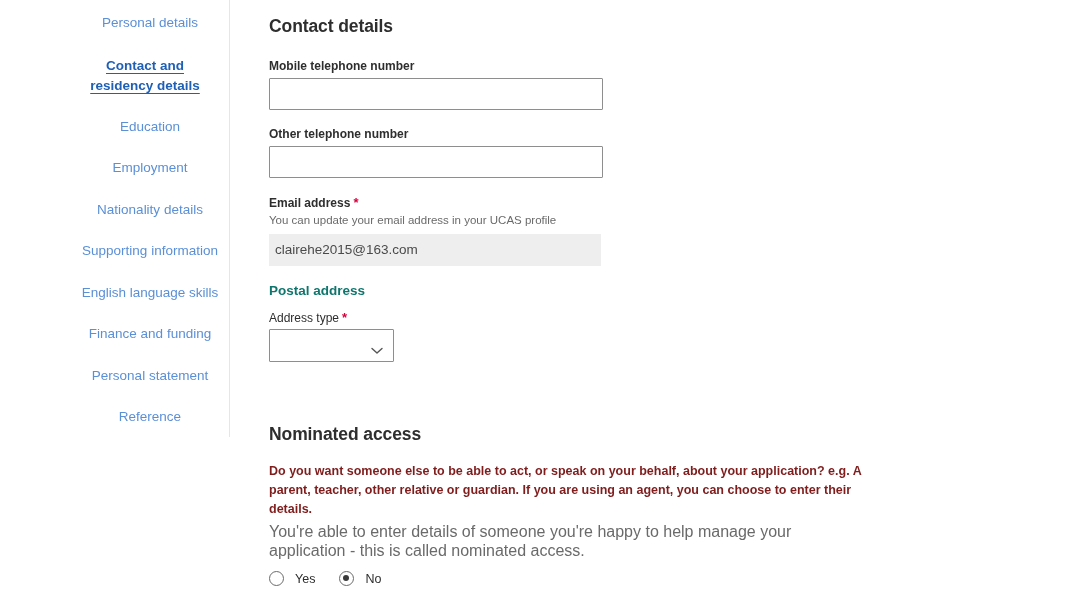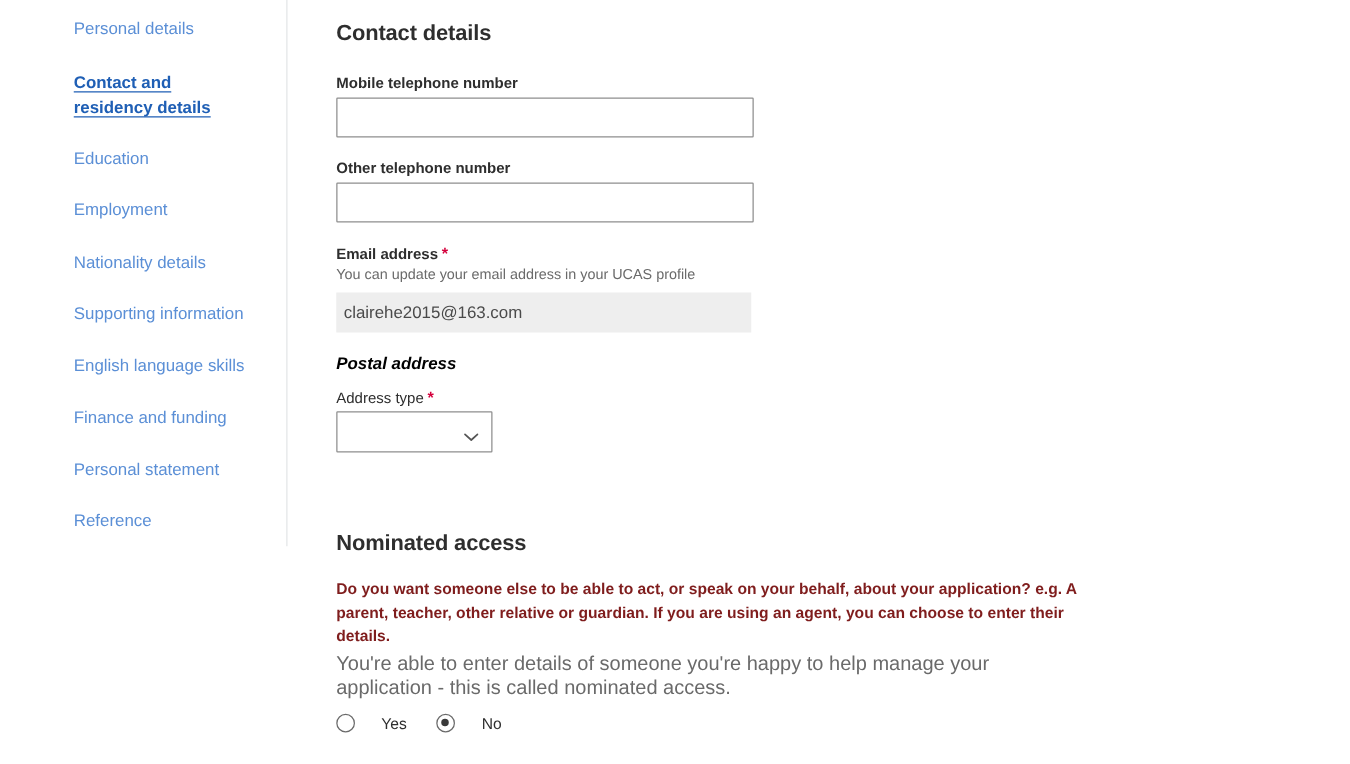--- a/index.html
+++ b/index.html
@@ -17,25 +17,26 @@
   .page {
     position: relative;
     width: 1080px;
     height: 611px;
     background: #ffffff;
   }
 
   
   .sidebar {
     position: absolute;
-    left: 0;
+    left: 16px;
     top: 0;
     width: 230px;
     height: 440px;
     padding: 14px 0 0 59px;
+    text-align: center;
   }
   .sidebar-divider {
     position: absolute;
     left: 229px;
     top: 0;
     width: 1px;
     height: 437px;
     background: #e4e6e8;
   }
   .nav-item {
@@ -125,23 +126,22 @@
     border: none;
     font-size: 13.5px;
     color: #4a4a4a;
     padding: 0 6px;
     font-family: "Liberation Sans", sans-serif;
   }
 
   h3.sub-heading {
     font-size: 13.5px;
     font-weight: bold;
-    color: #000000;
+    color: #0f766e;
     margin: 16px 0 12px 0;
-    font-style: italic;
   }
 
   .select-label {
     font-size: 12px;
     color: #2e2e2e;
     display: block;
     margin-bottom: 4px;
   }
   .select-wrap {
     position: relative;
@@ -189,21 +189,21 @@
   }
 
   .radio-row {
     display: flex;
     align-items: center;
     gap: 7px;
   }
   .radio-opt {
     display: flex;
     align-items: center;
-    gap: 21px;
+    gap: 11px;
     margin-right: 17px;
     cursor: pointer;
   }
   .radio-circle {
     width: 15px;
     height: 15px;
     border: 1.5px solid #6b6b6b;
     border-radius: 50%;
     background: #fff;
     position: relative;

